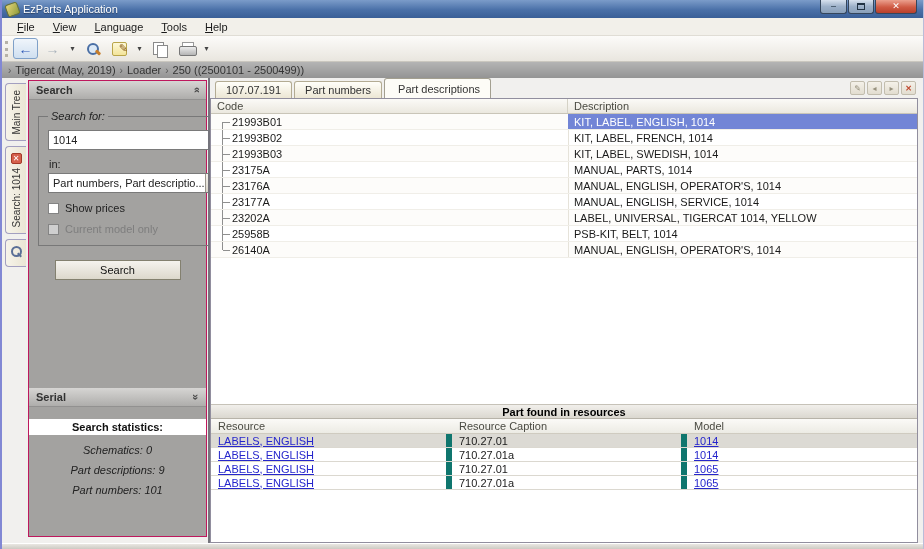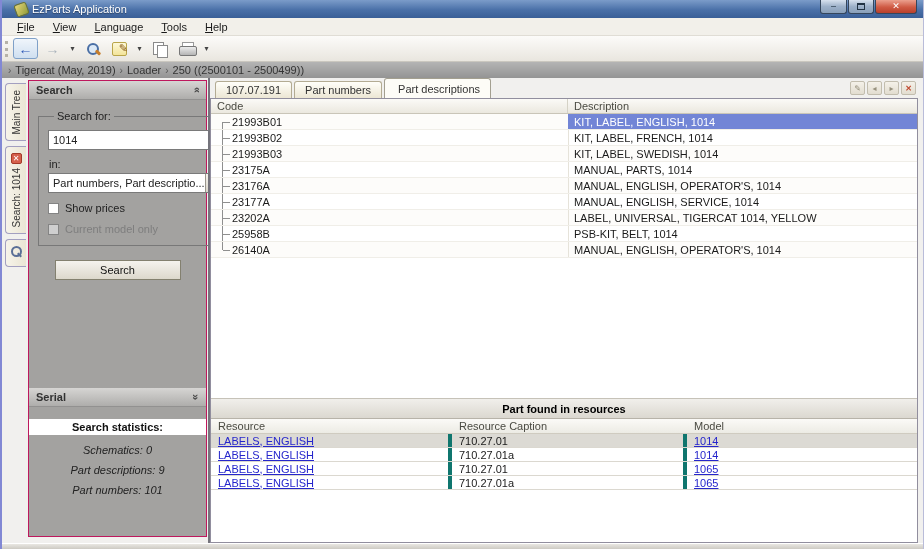--- a/index.html
+++ b/index.html
@@ -5,21 +5,21 @@
   * { margin:0; padding:0; box-sizing:border-box; }
   html,body { width:924px; height:549px; overflow:hidden; }
   body { font-family:"Liberation Sans", sans-serif; font-size:11px; color:#1a1a1a; }
 
   .window { width:924px; height:549px; display:flex; flex-direction:column;
             border-left:2px solid #8288d4; border-right:1px solid #b9bcd9; background:#f1f0ee; }
 
   
   .titlebar { height:18px; flex:none; display:flex; align-items:center;
               background:linear-gradient(#7b9cc9 0%, #4a70a8 55%, #3a5f97 100%);
-              color:#fff; padding-left:13px; position:relative; }
+              color:#fff; padding-left:4px; position:relative; }
   .appicon { width:13px; height:13px; margin-right:4px; border-radius:3px;
              background:linear-gradient(135deg,#e8d77a,#8f9c3a); border:1px solid #6d7430;
              transform:rotate(-20deg); }
   .titletext { font-size:11px; text-shadow:0 1px 1px rgba(0,0,0,.4); }
   .winbtns { position:absolute; right:6px; top:0; display:flex; gap:1px; }
   .winbtn { height:14px; display:flex; align-items:center; justify-content:center;
             border:1px solid #35465c; border-top:none; border-radius:0 0 3px 3px;
             background:linear-gradient(#d7e1ee,#9db1c9 50%,#8aa0ba); color:#234;
             font-size:9px; line-height:1; cursor:default; }
   .winbtn.min { width:27px; } .winbtn.max { width:26px; }
@@ -85,21 +85,21 @@
 
   
   .sidebarwrap { width:182px; flex:none; padding:2px 1px 6px 2px; }
   .sidebar { height:100%; background:#a3a2a0; border:1px solid #be185d; display:flex; flex-direction:column; }
   .panelhdr { height:19px; flex:none; display:flex; align-items:center; justify-content:space-between;
               padding:0 7px; background:linear-gradient(#d6d5d3,#aeadab); border-bottom:1px solid #929190;
               font-weight:bold; color:#323232; }
   .chev { display:inline-block; font-size:11px; color:#4a4a4a; }
   .chev.up { transform:rotate(-90deg); } .chev.down { transform:rotate(90deg); }
   .groupbox { margin:10px 9px 0 9px; border:1px solid #787878; padding:8px 9px 10px 9px; color:#222; }
-  .groupbox legend { padding:0 3px; margin-left:6px; color:#222; }
+  .groupbox legend { padding:0 3px; margin-left:0; color:#222;font-style:italic; }
   .combo { height:20px; background:#fff; border:1px solid #7a7a7a; display:flex; align-items:center; }
   .combo .cval { flex:1; padding-left:4px; white-space:nowrap; overflow:hidden; }
   .combo .cbtn { width:15px; height:100%; display:flex; align-items:center; justify-content:center;
                  font-size:8px; color:#222; }
   .combo .cbtn.framed { background:linear-gradient(#f4f2ec,#d9d5ca); border-left:1px solid #9a968c; }
   .inlbl { margin:8px 0 3px 1px; }
   .chk { display:flex; align-items:center; gap:6px; margin-top:9px; }
   .chkbox { width:11px; height:11px; background:#fff; border:1px solid #848484; flex:none; }
   .chk.disabled { color:#7e7e7e; } .chk.disabled .chkbox { background:#cfcfcf; }
   .btnrow { display:flex; justify-content:center; margin-top:14px; }
@@ -139,30 +139,30 @@
   .pcode { width:357px; display:flex; align-items:center; }
   .tree { position:relative; width:17px; height:100%; flex:none; margin-left:4px; }
   .tree::before { content:''; position:absolute; left:7px; top:0; bottom:0; border-left:1px solid #8f8f8f; }
   .tree::after { content:''; position:absolute; left:8px; top:50%; width:7px; border-top:1px solid #8f8f8f; }
   .prow.first .tree::before { top:50%; }
   .prow.last .tree::before { bottom:50%; }
   .pdesc { flex:1; display:flex; align-items:center; padding-left:5px; border-left:1px solid #e6e3da; }
   .prow.selected .pdesc { background:#7285d6; color:#fff; border-left-color:#7285d6; }
   .pspacer { flex:1; background:#fff; }
 
-  .resband { height:21px; flex:none; display:flex; align-items:center; justify-content:center;
+  .resband { height:15px; flex:none; display:flex; align-items:center; justify-content:center;
              font-weight:bold; color:#000; background:linear-gradient(#f1efeb,#dbd8d0);
              border-top:1px solid #c6c2b8; border-bottom:1px solid #b7b3a9; }
   .rhead { height:15px; flex:none; display:flex; background:linear-gradient(#fbfaf7,#ecebe4);
            border-bottom:1px solid #cfcbc0; color:#4a4a42; }
   .rhc { display:flex; align-items:center; padding-left:7px; }
   .rhc.c1 { width:241px; } .rhc.c2 { width:235px; } .rhc.c3 { flex:1; }
   .rrow { height:14px; flex:none; display:flex; background:#fff; border-bottom:1px solid #dbd8d0; }
   .rrow.hl { background:#dcdad4; }
-  .rcell { display:flex; align-items:center; padding-left:7px; border-right:4px solid #0f766e; }
+  .rcell { display:flex; align-items:center; padding-left:7px; border-right:6px solid #0f766e; }
   .rcell.c1 { width:241px; } .rcell.c2 { width:235px; } .rcell.c3 { flex:1; border-right:none; }
   .rlink { color:#2626cc; text-decoration:underline; }
   .rfill { height:52px; flex:none; background:#fff; }
 
   .statusstrip { height:6px; flex:none; background:linear-gradient(#e9e7e2,#cdcac3); border-top:1px solid #fff; }
 </style>
 </head>
 <body>
 
 <div class="window">

